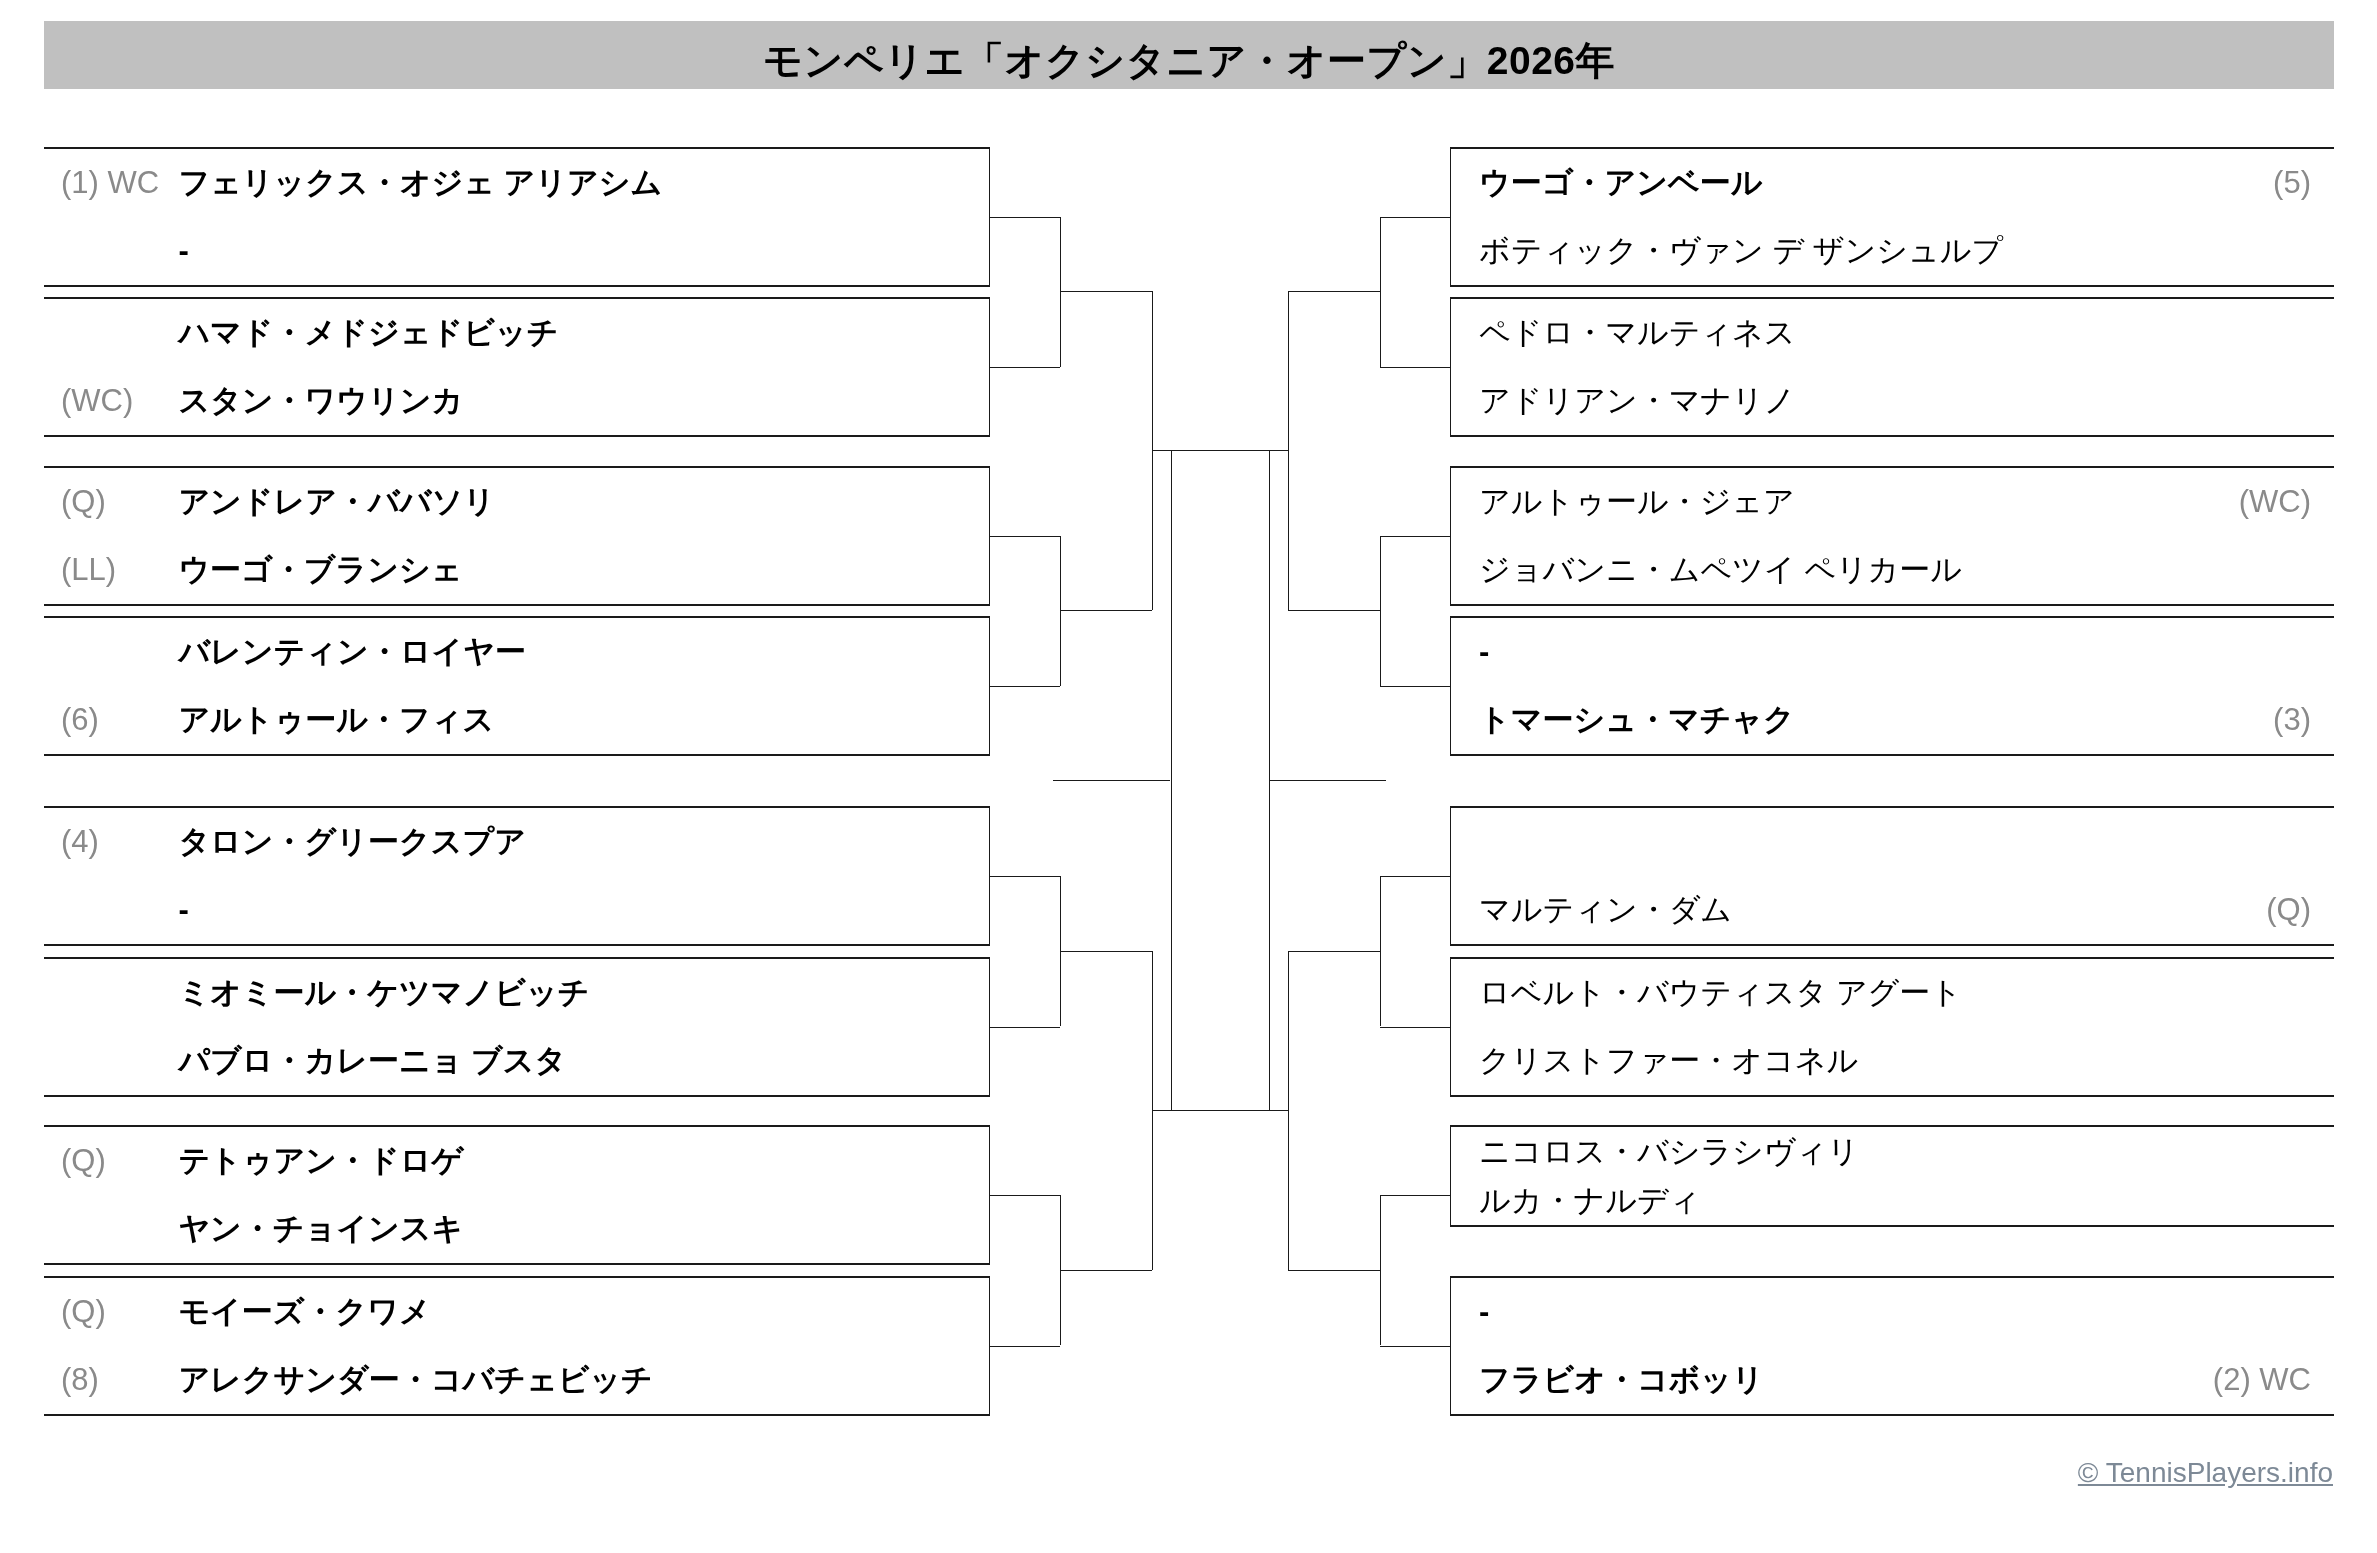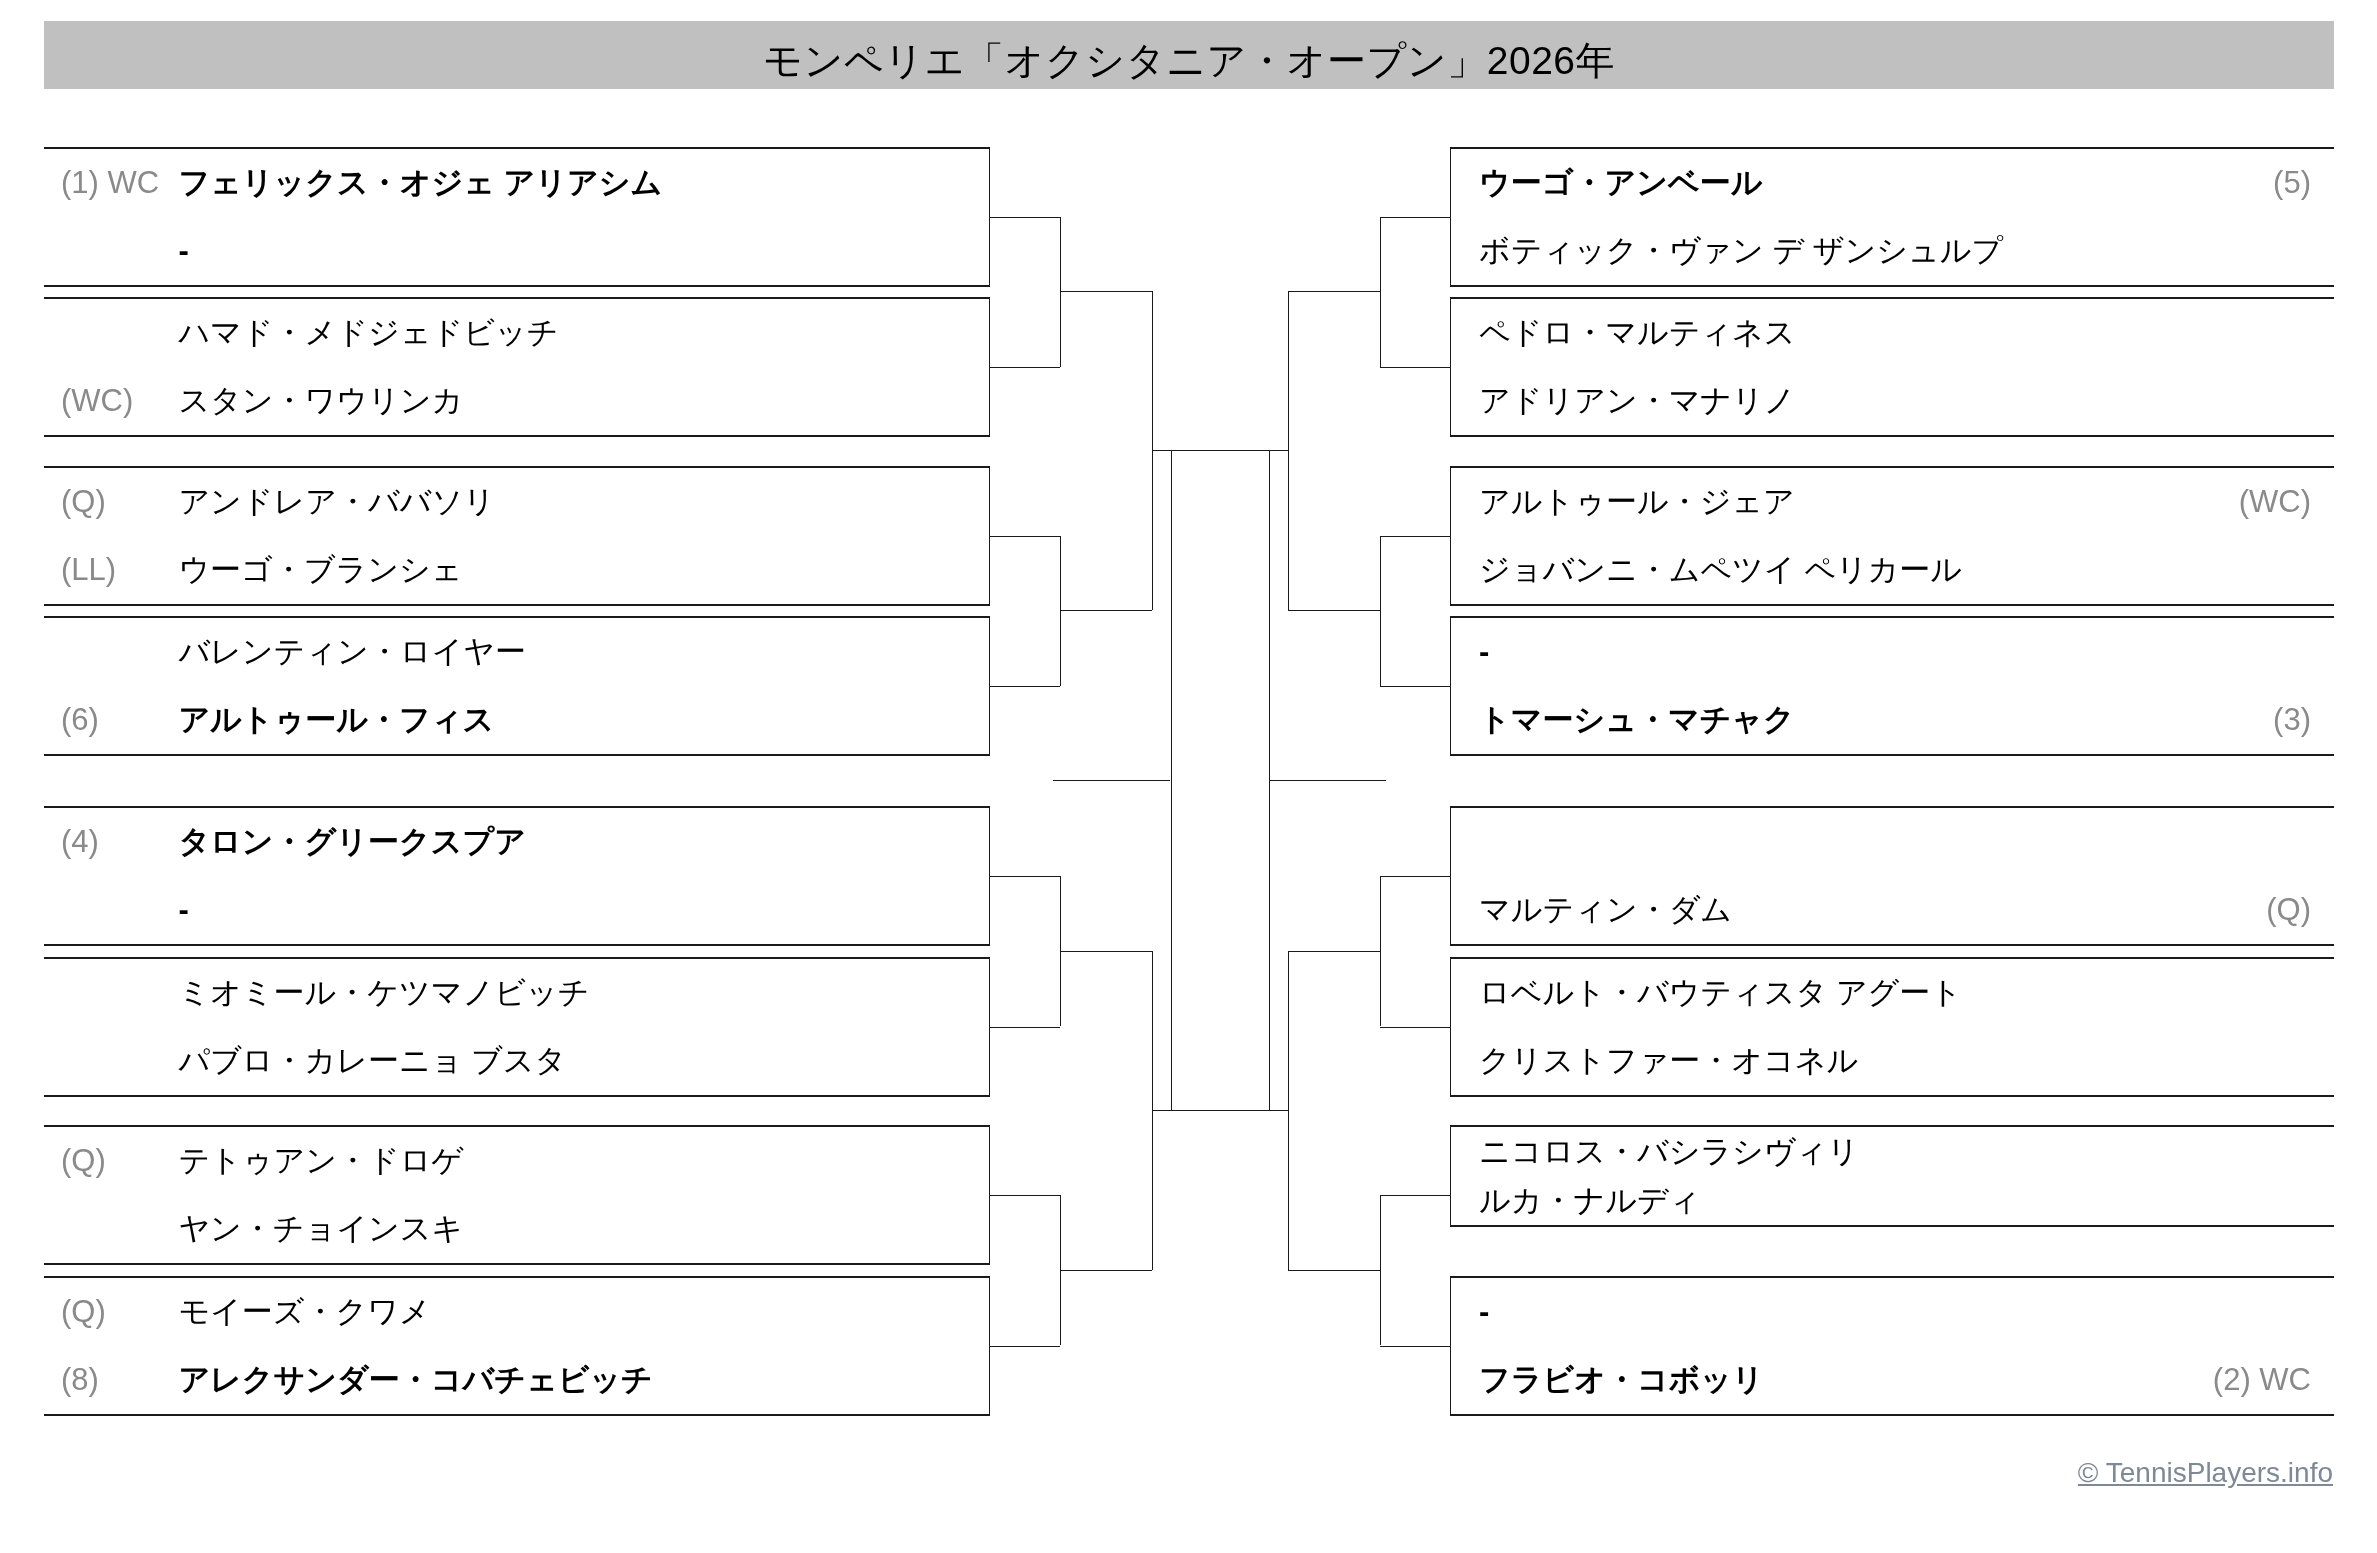--- a/index.html
+++ b/index.html
@@ -22,21 +22,21 @@
     top: 21px;
     width: 2290px;
     height: 68px;
     background: #c0c0c0;
     display: flex;
     align-items: center;
     justify-content: center;
   }
   #title-text {
     font-size: 39px;
-    font-weight: normal;
+    font-weight: bold;
     color: #000000;
     letter-spacing: 0.5px;
     white-space: nowrap;
     margin-top: 12px;
   }
 
   
   #board {
     position: absolute;
     left: 0;
@@ -81,20 +81,21 @@
     white-space: nowrap;
   }
   .side-left .pname {
     flex: 1 1 auto;
     text-align: left;
     padding-left: 11.4px;
     font-size: 31px;
     color: #000000;
     white-space: nowrap;
     overflow: hidden;
+    font-weight: bold;
   }
 
   
   .side-right .prow {
     padding-left: 28px;
     padding-right: 23px;
   }
   .side-right .pname {
     flex: 1 1 auto;
     text-align: left;

